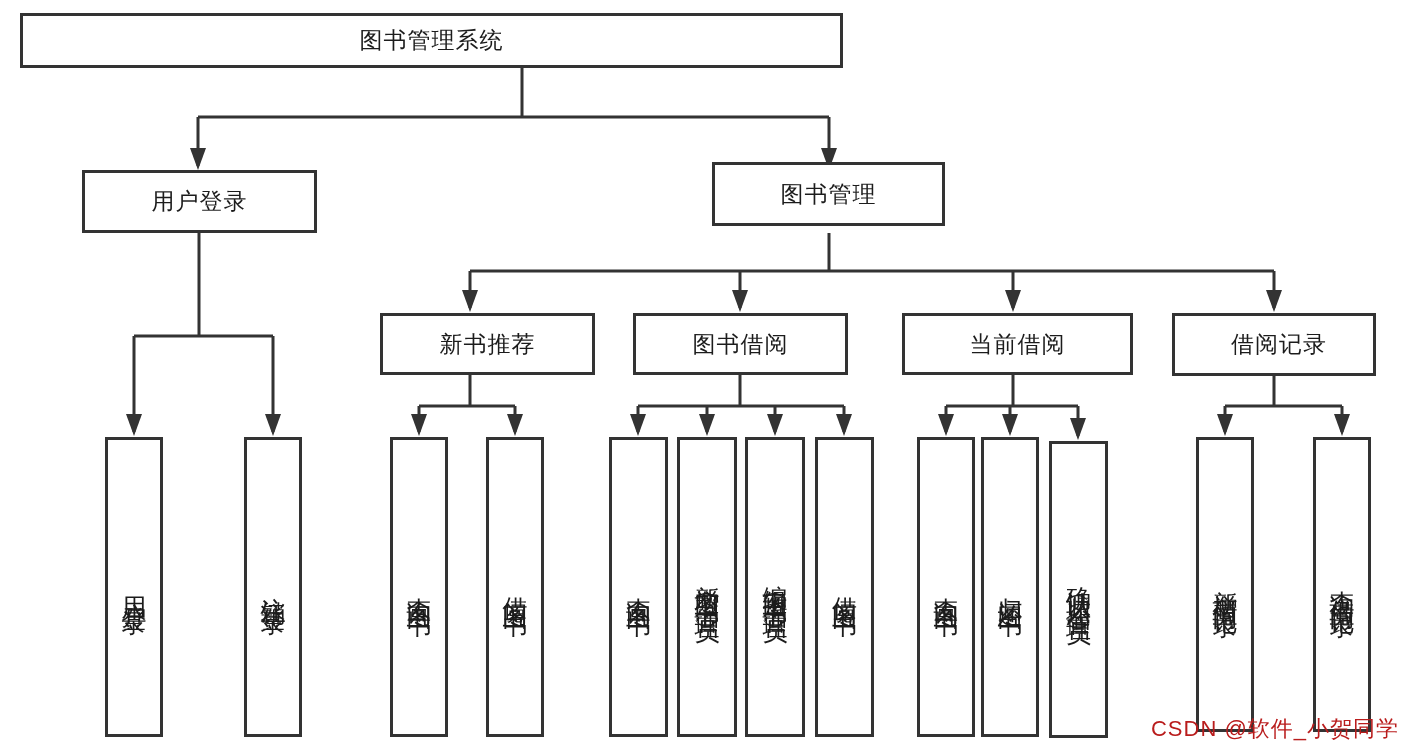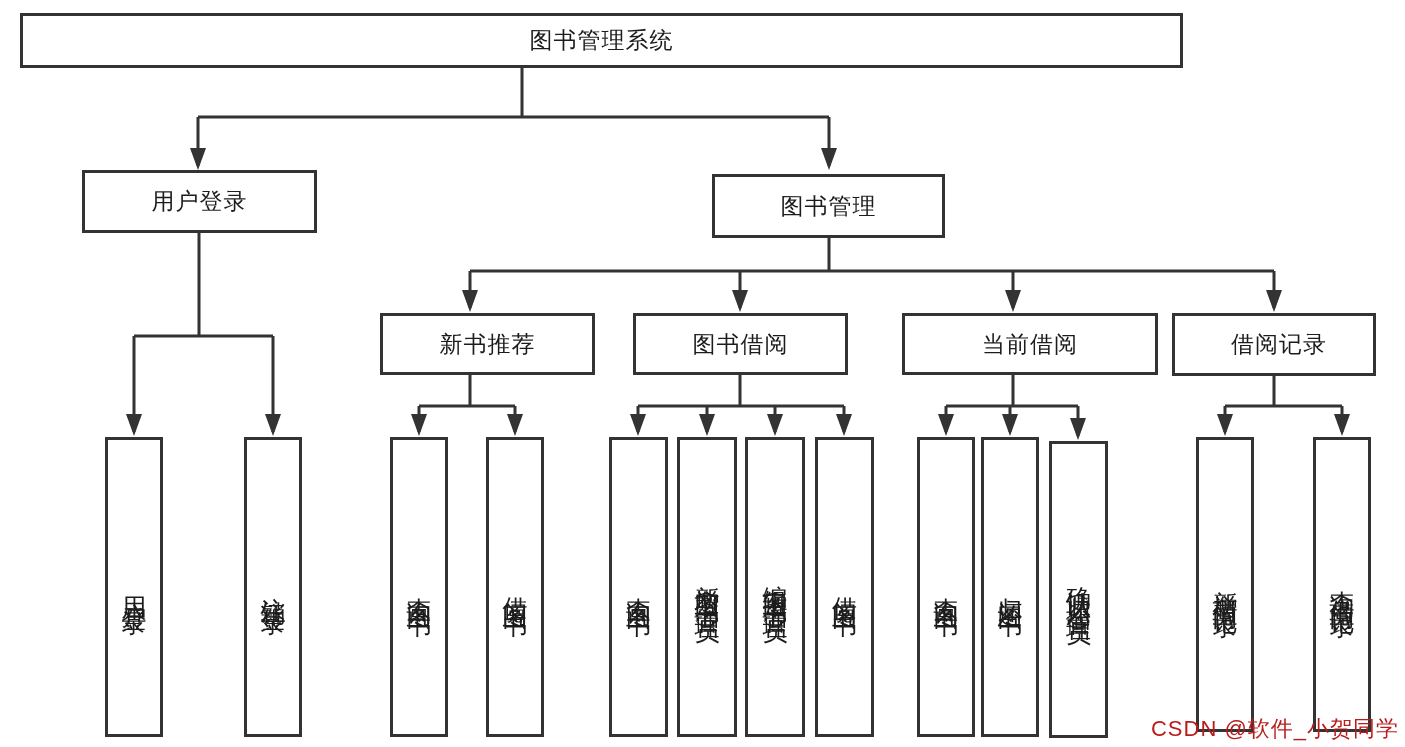--- a/index.html
+++ b/index.html
@@ -78,38 +78,38 @@
       <polygon points="767,414 783,414 775,436"></polygon>
       <polygon points="836,414 852,414 844,436"></polygon>
       <polygon points="938,414 954,414 946,436"></polygon>
       <polygon points="1002,414 1018,414 1010,436"></polygon>
       <polygon points="1070,418 1086,418 1078,440"></polygon>
       <polygon points="1217,414 1233,414 1225,436"></polygon>
       <polygon points="1334,414 1350,414 1342,436"></polygon>
     </g>
   </svg>
 
-  <div class="node" style="left:20px;top:13px;width:1163px;height:55px;font-family:Liberation Mono, monospace;">
+  <div class="node" style="left:20px;top:13px;width:823px;height:55px;font-family:Liberation Mono, monospace;">
     <span>图书管理系统</span>
   </div>
 
   <div class="node" style="left:82px;top:170px;width:235px;height:63px;">
     <span>用户登录</span>
   </div>
-  <div class="node" style="left:712px;top:174px;width:233px;height:64px;">
+  <div class="node" style="left:712px;top:162px;width:233px;height:64px;">
     <span>图书管理</span>
   </div>
 
   <div class="node" style="left:380px;top:313px;width:215px;height:62px;">
     <span>新书推荐</span>
   </div>
   <div class="node" style="left:633px;top:313px;width:215px;height:62px;text-align:center;">
     <span>图书借阅</span>
   </div>
-  <div class="node" style="left:902px;top:313px;width:256px;height:62px;">
+  <div class="node" style="left:902px;top:313px;width:231px;height:62px;">
     <span>当前借阅</span>
   </div>
   <div class="node" style="left:1172px;top:313px;width:204px;height:63px;padding-left:10px;">
     <span>借阅记录</span>
   </div>
 
   <div class="vnode" style="left:105px;top:437px;width:58px;height:300px;">
     <span class="vtext">用户登录</span>
   </div>
   <div class="vnode" style="left:244px;top:437px;width:58px;height:300px;">

